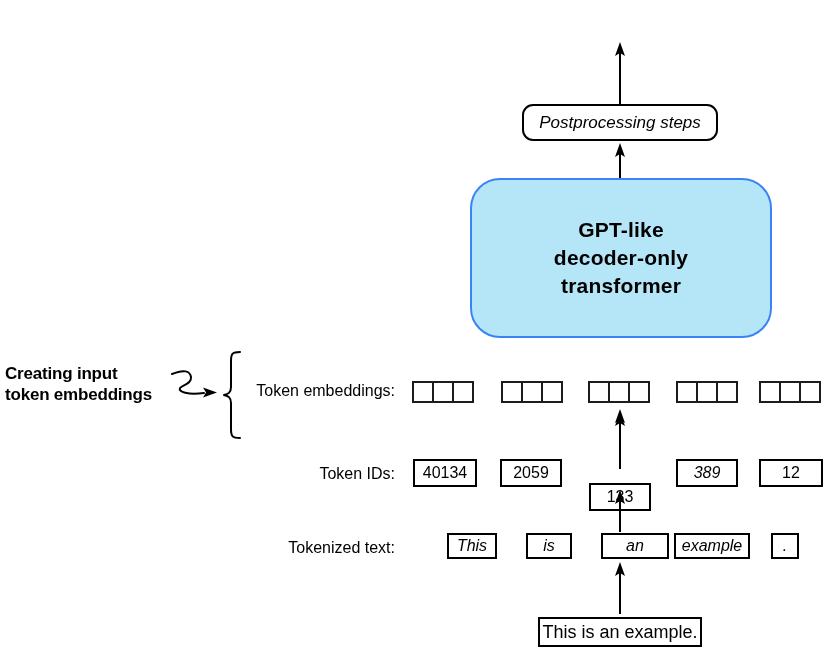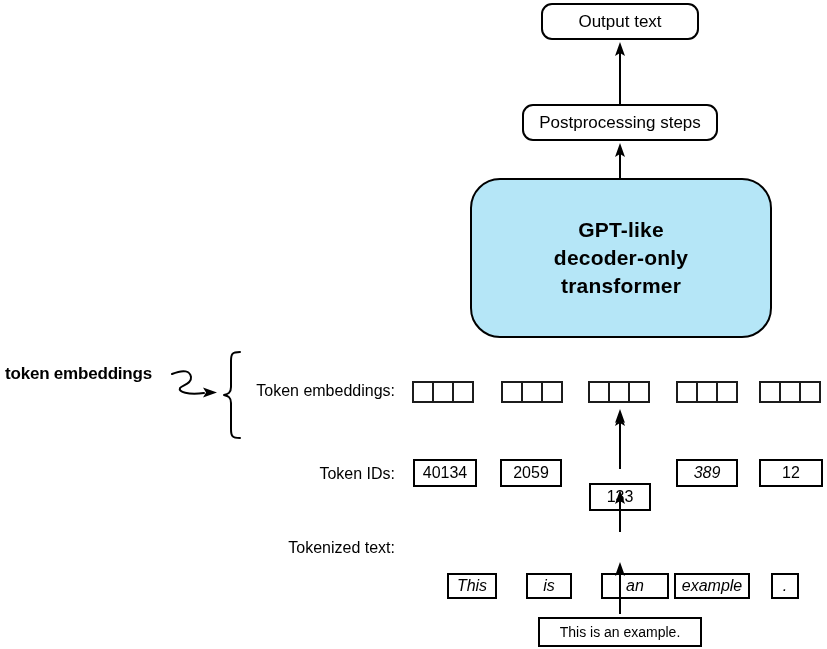--- a/index.html
+++ b/index.html
@@ -30,21 +30,21 @@
     align-items: center;
     justify-content: center;
     font-size: 17px;
     line-height: 1;
     box-sizing: border-box;
     white-space: nowrap;
   }
 
   
   .transformer {
-    border: 2px solid #000000;
+    border: 2px solid #3b82f6;
     border-radius: 30px;
     display: flex;
     flex-direction: column;
     align-items: center;
     justify-content: center;
     box-sizing: border-box;
     font-weight: bold;
     font-size: 21px;
     line-height: 1.32;
     text-align: center;
@@ -56,21 +56,21 @@
     border: 2px solid #000;
     background: #fff;
     display: flex;
     align-items: center;
     justify-content: center;
     font-size: 16px;
     line-height: 1;
     box-sizing: border-box;
     white-space: nowrap;
   }
-  .rectbox.italic { font-style: italic; margin-top: 40px; }
+  .rectbox.italic { font-style: italic; }
 
   
   .emb-group { display: flex; }
   .emb-cell {
     width: 22px;
     height: 22px;
     border: 2px solid #1c1c1c;
     background: #fff;
     box-sizing: border-box;
     margin-left: -2px;
@@ -94,30 +94,27 @@
     white-space: nowrap;
   }
 
   svg { display: block; overflow: visible; }
 </style>
 </head>
 <body>
 
 <div id="diagram-root">
 
-  <div class="pill abs" style="left:541px; top:3px; width:158px; height:37px;">
-    <span>Output text</span>
-  </div>
 
   <svg class="abs" style="left:608px; top:42px; width:24px; height:62px;">
     <line x1="12" y1="62" x2="12" y2="10" stroke="#000" stroke-width="2"></line>
     <polygon points="12,0 7,14 12,11 17,14" fill="#000"></polygon>
   </svg>
 
-  <div class="pill abs" style="left:522px; top:104px; width:196px; height:37px;">
+  <div class="pill abs" style="left:522px; top:104px; width:196px; height:37px;font-style:italic;">
     <span>Postprocessing steps</span>
   </div>
 
   <svg class="abs" style="left:608px; top:143px; width:24px; height:39px;">
     <line x1="12" y1="39" x2="12" y2="10" stroke="#000" stroke-width="2"></line>
     <polygon points="12,0 7,14 12,11 17,14" fill="#000"></polygon>
   </svg>
 
   <div class="transformer abs" style="left:470px; top:178px; width:302px; height:160px; background:#b5e6f7;">
     <div>GPT-like</div>
@@ -125,20 +122,21 @@
     <div>transformer</div>
   </div>
 
   <svg class="abs" style="left:608px; top:411px; width:24px; height:-0px; height:0;"></svg>
   <svg class="abs" style="left:608px; top:409px; width:24px; height:60px;">
     <line x1="12" y1="60" x2="12" y2="10" stroke="#000" stroke-width="2"></line>
     <polygon points="12,0 7,14 12,11 17,14" fill="#000"></polygon>
   </svg>
 
   <div class="annotation abs" style="left:5px; top:363px; width:175px;">
+    <div>Creating input</div>
     <div>token embeddings</div>
   </div>
 
   <svg class="abs" style="left:170px; top:368px; width:62px; height:34px;">
     <path d="M2,6 C14,1 20,3 21,9 C22,16 12,17 10,20 C8,24 18,27 34,25" fill="none" stroke="#000" stroke-width="2" stroke-linecap="round"></path>
     <polygon points="47,24.5 33,19.5 36,24.5 33,29.5" fill="#000"></polygon>
   </svg>
 
   <svg class="abs" style="left:222px; top:350px; width:20px; height:90px;">
     <path d="M18,2 C10,2 9,4 9,11 L9,37 C9,43 6,44 2,45 C6,46 9,47 9,53 L9,79 C9,86 10,88 18,88" fill="none" stroke="#000" stroke-width="2" stroke-linecap="round" stroke-linejoin="round"></path>
@@ -217,17 +215,17 @@
   <div class="rectbox italic abs" style="left:771px; top:533px; width:28px; height:26px;">
     <span>.</span>
   </div>
 
   <svg class="abs" style="left:608px; top:562px; width:24px; height:52px;">
     <line x1="12" y1="52" x2="12" y2="10" stroke="#000" stroke-width="2"></line>
     <polygon points="12,0 7,14 12,11 17,14" fill="#000"></polygon>
   </svg>
 
 
-  <div class="rectbox abs" style="left:538px; top:617px; width:164px; height:30px; font-size:14px;">
+  <div class="rectbox abs" style="left:538px; top:617px; width:164px; height:30px; font-size:18px;">
     <span>This is an example.</span>
   </div>
 
 </div>
 
 </body></html>

